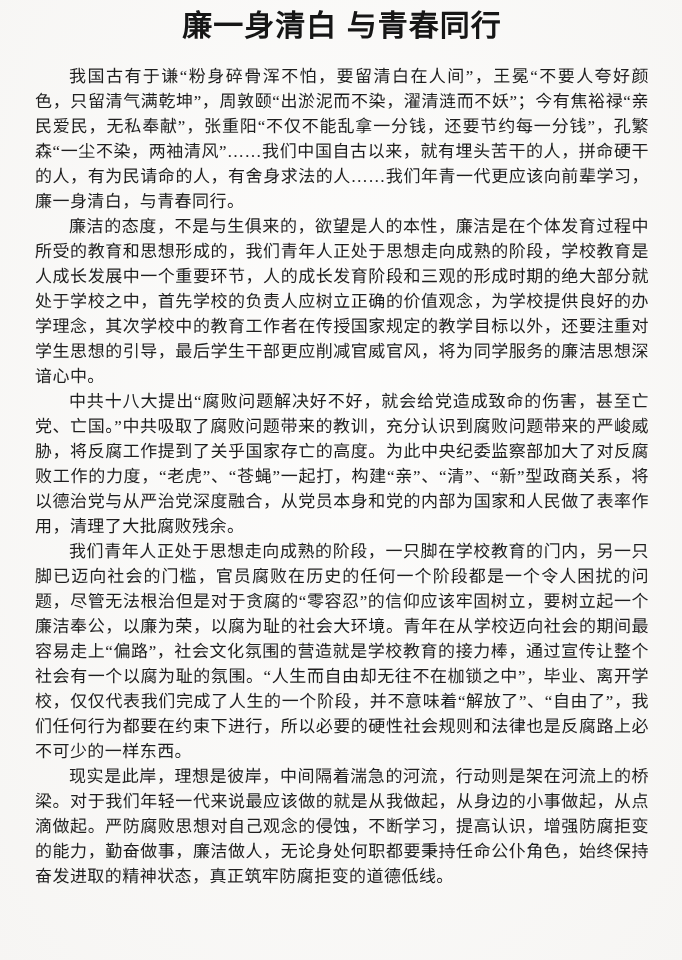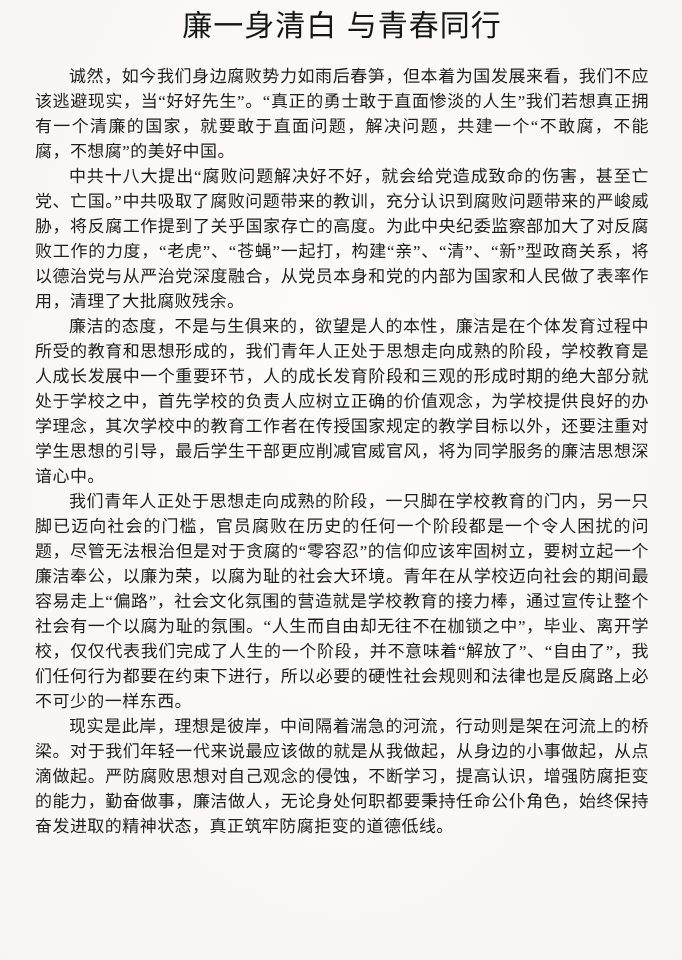--- a/index.html
+++ b/index.html
@@ -22,21 +22,21 @@
     padding: 6px 33px 0 35px;
     background:
       radial-gradient(ellipse at 50% 40%, rgba(255,255,255,0.6), rgba(0,0,0,0.015)),
       #faf9f7;
   }
   .doc-title {
     margin: 2px 0 20px 0;
     font-family: "Liberation Sans", sans-serif;
     font-size: 30px;
     line-height: 36px;
-    font-weight: normal;
+    font-weight: bold;
     text-align: center;
     letter-spacing: 1px;
     color: #161616;
   }
   .doc-body p {
     margin: 0;
     font-size: 17px;
     line-height: 25px;
     letter-spacing: 0.45px;
     text-align: justify;
@@ -44,20 +44,20 @@
     color: #1e1e1e;
   }
 </style>
 </head>
 <body>
 
 <div class="page">
   <h1 class="doc-title">廉一身清白 与青春同行</h1>
 
   <div class="doc-body">
-    <p>诚然，如今我们身边腐败势力如雨后春笋，但本着为国发展来看，我们不应该逃避现实，当“好好先生”。“真正的勇士敢于直面惨淡的人生”我们若想真正拥有一个清廉的国家，就要敢于直面问题，解决问题，共建一个“不敢腐，不能腐，不想腐”的美好中国。</p>
+    <p>我国古有于谦“粉身碎骨浑不怕，要留清白在人间”，王冕“不要人夸好颜色，只留清气满乾坤”，周敦颐“出淤泥而不染，濯清涟而不妖”；今有焦裕禄“亲民爱民，无私奉献”，张重阳“不仅不能乱拿一分钱，还要节约每一分钱”，孔繁森“一尘不染，两袖清风”……我们中国自古以来，就有埋头苦干的人，拼命硬干的人，有为民请命的人，有舍身求法的人……我们年青一代更应该向前辈学习，廉一身清白，与青春同行。</p>
+    <p>廉洁的态度，不是与生俱来的，欲望是人的本性，廉洁是在个体发育过程中所受的教育和思想形成的，我们青年人正处于思想走向成熟的阶段，学校教育是人成长发展中一个重要环节，人的成长发育阶段和三观的形成时期的绝大部分就处于学校之中，首先学校的负责人应树立正确的价值观念，为学校提供良好的办学理念，其次学校中的教育工作者在传授国家规定的教学目标以外，还要注重对学生思想的引导，最后学生干部更应削减官威官风，将为同学服务的廉洁思想深谙心中。</p>
     <p>中共十八大提出“腐败问题解决好不好，就会给党造成致命的伤害，甚至亡党、亡国。”中共吸取了腐败问题带来的教训，充分认识到腐败问题带来的严峻威胁，将反腐工作提到了关乎国家存亡的高度。为此中央纪委监察部加大了对反腐败工作的力度，“老虎”、“苍蝇”一起打，构建“亲”、“清”、“新”型政商关系，将以德治党与从严治党深度融合，从党员本身和党的内部为国家和人民做了表率作用，清理了大批腐败残余。</p>
-    <p>廉洁的态度，不是与生俱来的，欲望是人的本性，廉洁是在个体发育过程中所受的教育和思想形成的，我们青年人正处于思想走向成熟的阶段，学校教育是人成长发展中一个重要环节，人的成长发育阶段和三观的形成时期的绝大部分就处于学校之中，首先学校的负责人应树立正确的价值观念，为学校提供良好的办学理念，其次学校中的教育工作者在传授国家规定的教学目标以外，还要注重对学生思想的引导，最后学生干部更应削减官威官风，将为同学服务的廉洁思想深谙心中。</p>
     <p>我们青年人正处于思想走向成熟的阶段，一只脚在学校教育的门内，另一只脚已迈向社会的门槛，官员腐败在历史的任何一个阶段都是一个令人困扰的问题，尽管无法根治但是对于贪腐的“零容忍”的信仰应该牢固树立，要树立起一个廉洁奉公，以廉为荣，以腐为耻的社会大环境。青年在从学校迈向社会的期间最容易走上“偏路”，社会文化氛围的营造就是学校教育的接力棒，通过宣传让整个社会有一个以腐为耻的氛围。“人生而自由却无往不在枷锁之中”，毕业、离开学校，仅仅代表我们完成了人生的一个阶段，并不意味着“解放了”、“自由了”，我们任何行为都要在约束下进行，所以必要的硬性社会规则和法律也是反腐路上必不可少的一样东西。</p>
     <p>现实是此岸，理想是彼岸，中间隔着湍急的河流，行动则是架在河流上的桥梁。对于我们年轻一代来说最应该做的就是从我做起，从身边的小事做起，从点滴做起。严防腐败思想对自己观念的侵蚀，不断学习，提高认识，增强防腐拒变的能力，勤奋做事，廉洁做人，无论身处何职都要秉持任命公仆角色，始终保持奋发进取的精神状态，真正筑牢防腐拒变的道德低线。</p>
 
   </div>
 </div>
 
 </body></html>

